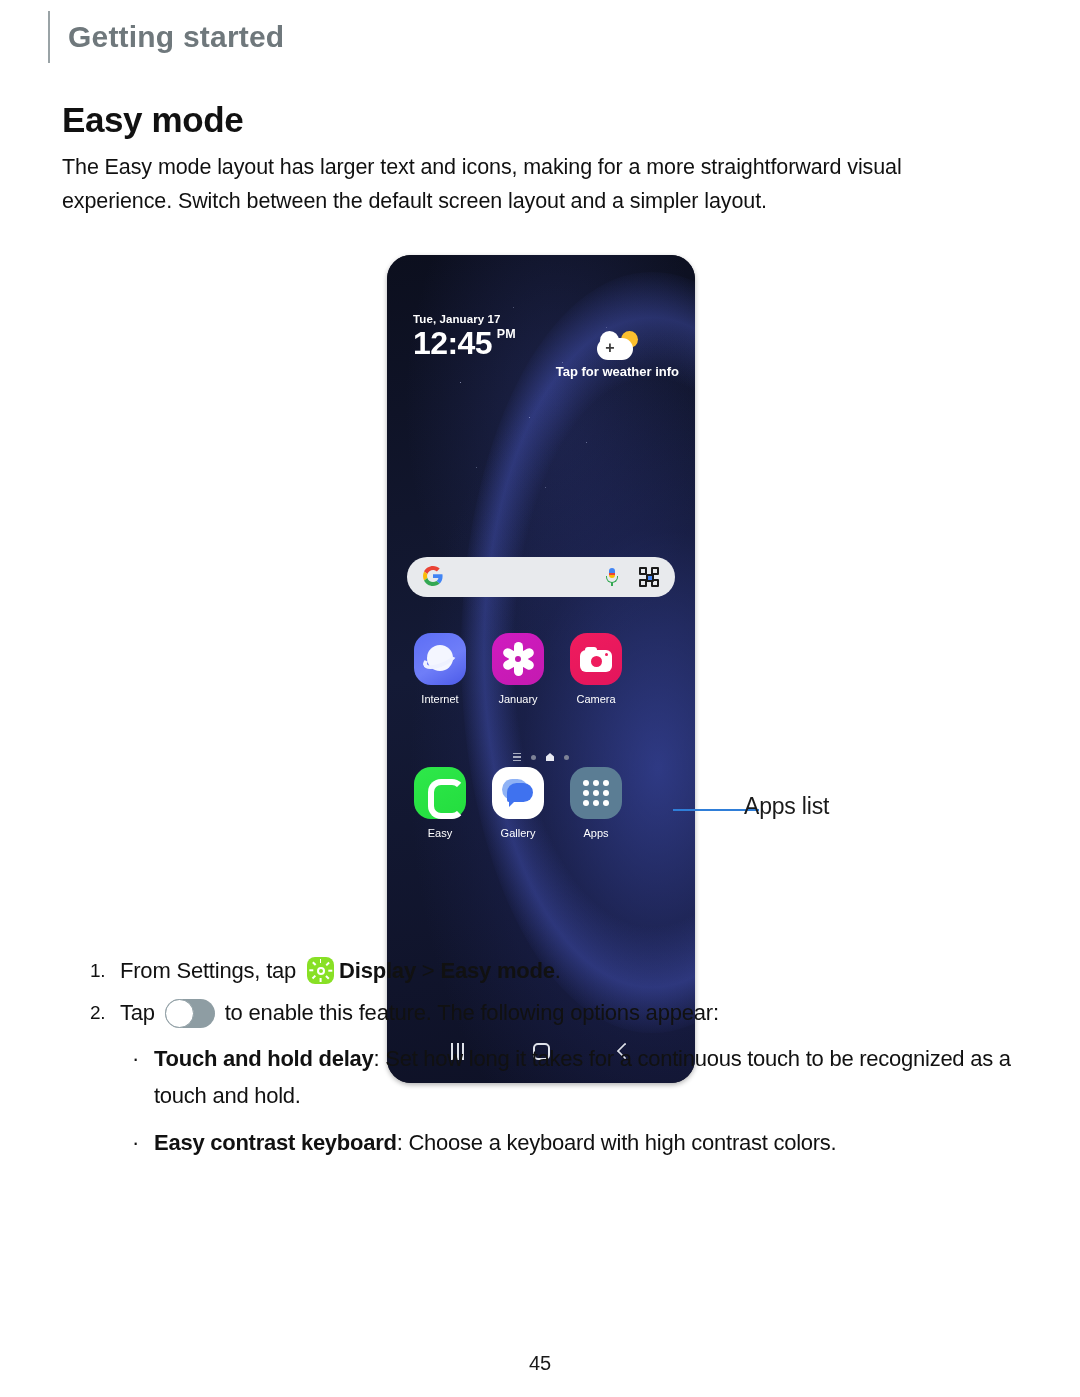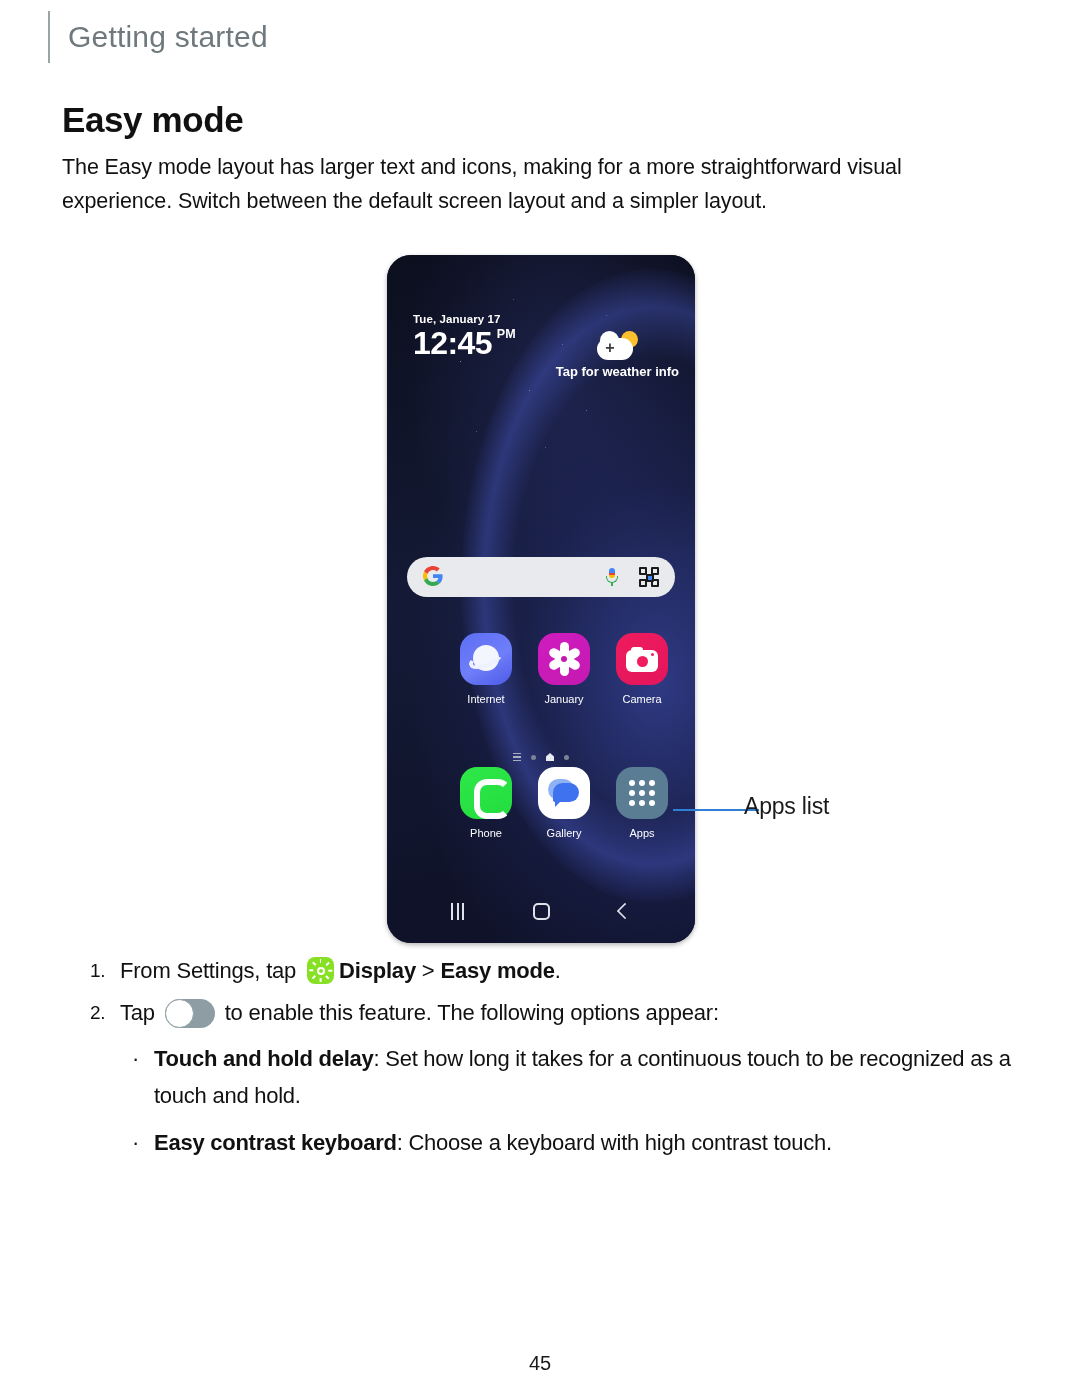--- a/index.html
+++ b/index.html
@@ -29,21 +29,21 @@
     height: 54px;
   }
   .header-rule {
     width: 2px;
     height: 52px;
     background: #9aa3a6;
     margin-right: 18px;
   }
   .header-title {
     font-size: 30px;
-    font-weight: 400;
+    font-weight: 700;
     color: #6f787c;
     letter-spacing: 0.2px;
   }
 
   
   .section-title {
     position: absolute;
     left: 62px;
     top: 100px;
     font-size: 35px;
@@ -62,21 +62,21 @@
     color: #111111;
     letter-spacing: -0.1px;
   }
 
   
   .phone {
     position: absolute;
     left: 387px;
     top: 255px;
     width: 308px;
-    height: 688px;
+    height: 828px;
     border-radius: 24px;
     background: #0d1020;
     overflow: hidden;
     box-shadow: 0 2px 5px rgba(0,0,0,0.30);
   }
   .phone-bg {
     position: absolute;
     inset: 0;
     background:
       radial-gradient(130% 85% at 88% 62%, rgba(70,86,200,0.55) 0%, rgba(40,48,120,0.30) 34%, rgba(12,15,34,0) 62%),
@@ -174,21 +174,21 @@
   .lens-bl { left: 0; bottom: 0; border-color: transparent transparent #fbbc05 #fbbc05; }
   .lens-br { right: 0; bottom: 0; border-color: transparent #34a853 #34a853 transparent; }
   .lens-dot {
     position: absolute; left: 6.5px; top: 6.5px; width: 7px; height: 7px;
     border-radius: 50%; background: #4285f4; border: none;
   }
 
   
   .app-row {
     position: absolute; left: 14px; width: 280px;
-    display: flex; justify-content: flex-end;
+    display: flex; justify-content: flex-start;
   }
   .app-row.row1 { top: 378px; }
   .app-row.row2 { top: 512px; }
   .app {
     width: 78px; display: flex; flex-direction: column; align-items: center;
   }
   .app-tile {
     width: 52px; height: 52px; border-radius: 17px;
     display: flex; align-items: center; justify-content: center; position: relative;
   }
@@ -476,21 +476,21 @@
       <span class="pi-dot"></span>
       <span class="pi-home"></span>
       <span class="pi-dot"></span>
     </div>
 
     <div class="app-row row2">
       <div class="app">
         <div class="app-tile tile-phone">
           <div class="handset"></div>
         </div>
-        <div class="app-label">Phone</div>
+        <div class="app-label">Easy</div>
       </div>
       <div class="app">
         <div class="app-tile tile-messages">
           <div class="msgbubble">
             <div class="msg-back"></div>
             <div class="msg-front"></div>
             <div class="msg-tail"></div>
           </div>
         </div>
         <div class="app-label">Gallery</div>
@@ -538,19 +538,19 @@
     </li>
   </ol>
 
   <ul class="bullets">
     <li class="bullet">
       <span class="bullet-dot">·</span>
       <span class="bullet-body"><b>Touch and hold delay</b><span>: Set how long it takes for a continuous touch to be recognized as a touch and hold.</span></span>
     </li>
     <li class="bullet">
       <span class="bullet-dot">·</span>
-      <span class="bullet-body"><b>Easy contrast keyboard</b><span>: Choose a keyboard with high contrast touch.</span></span>
+      <span class="bullet-body"><b>Easy contrast keyboard</b><span>: Choose a keyboard with high contrast colors.</span></span>
     </li>
   </ul>
 
   <div class="page-number">45</div>
 
 </div>
 
 </body></html>

